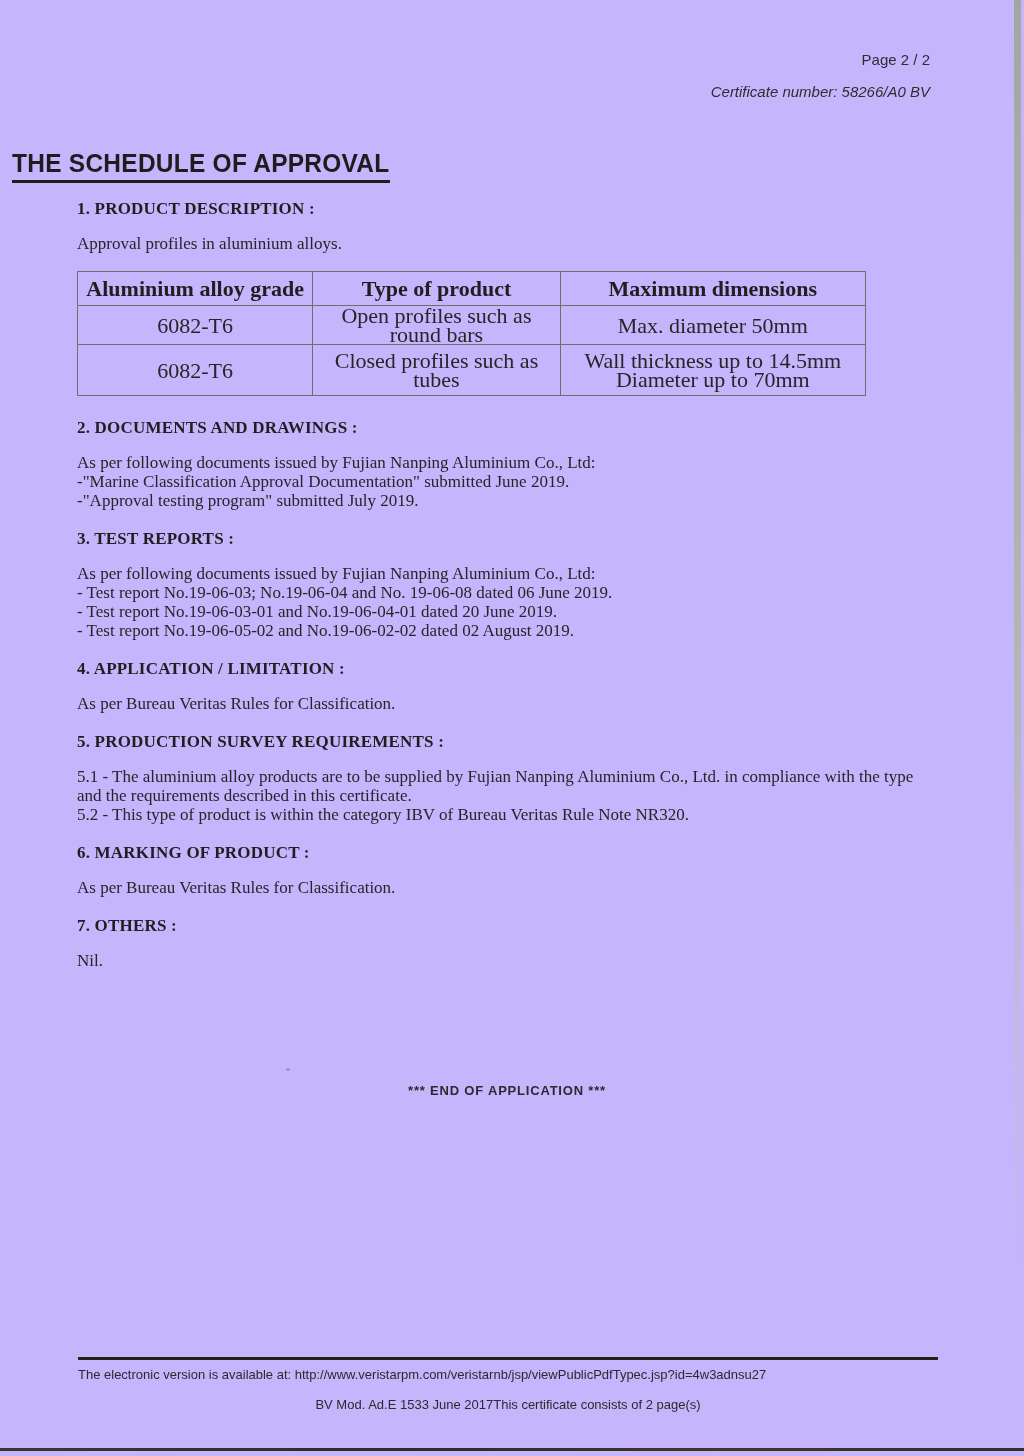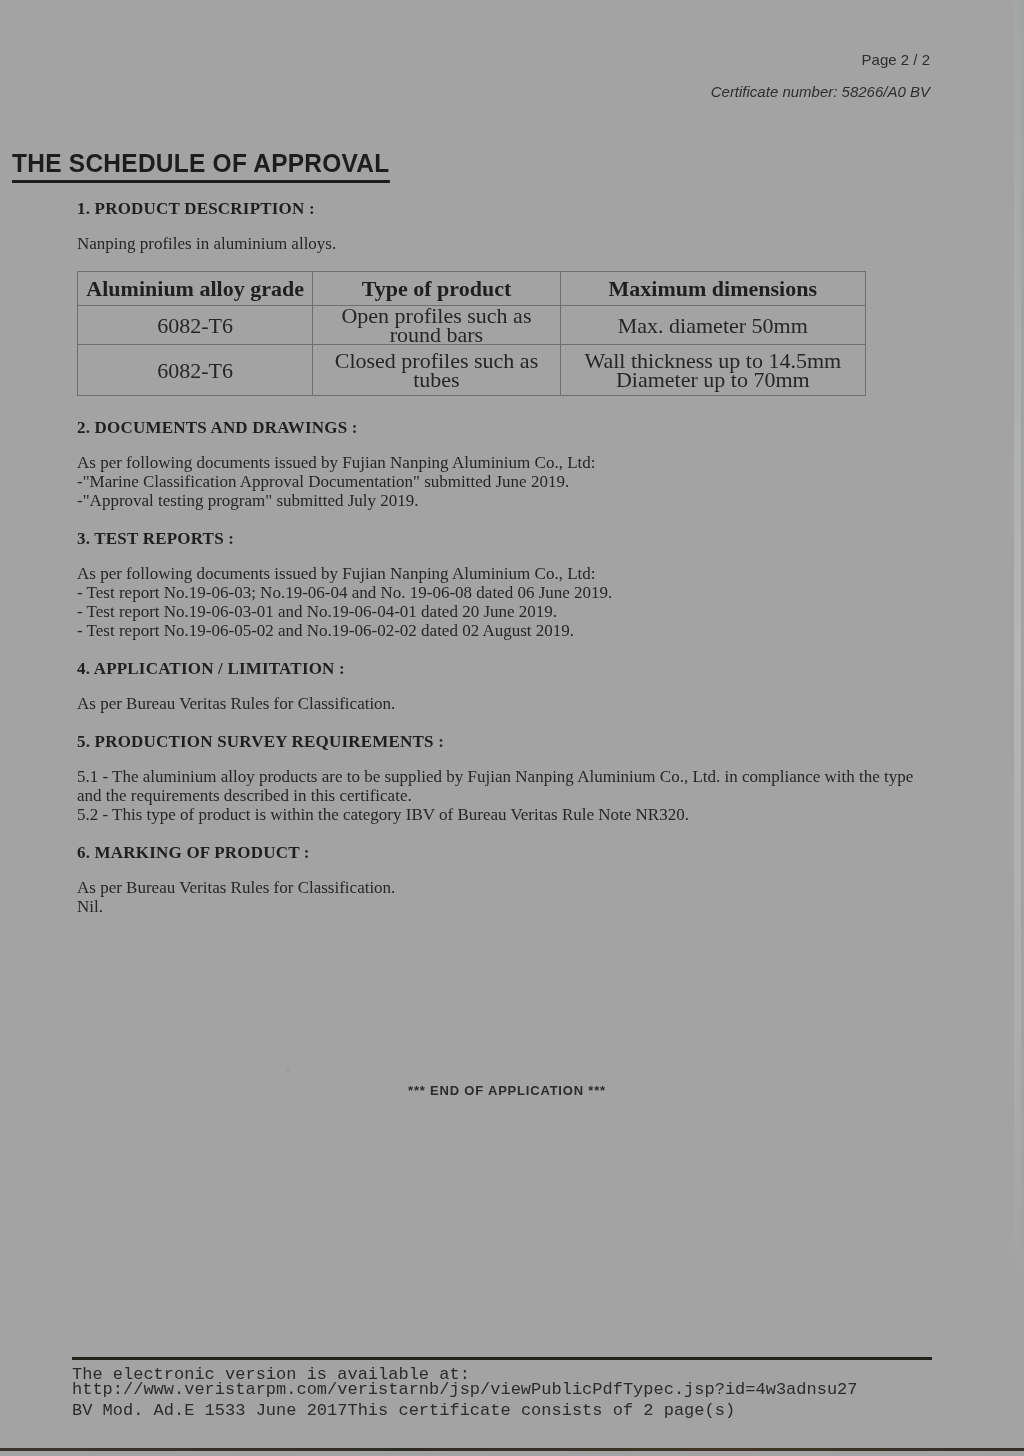--- a/index.html
+++ b/index.html
@@ -4,21 +4,21 @@
 <style>
   html,body { margin:0; padding:0; }
   body {
     width:1024px; height:1456px;
     background:#ffffff;
     font-family:"Liberation Serif", serif;
     color:#262626;
     position:relative;
     overflow:hidden;
   }
-  .page { position:absolute; inset:0; background:#a3a3a3; }
+  .page { position:absolute; inset:0; background:#c4b5fd; }
 
   
   .edge-strip {
     position:absolute; top:0; left:1014px; width:7px; height:1456px;
     background:linear-gradient(to bottom, #a3a7a4 0%, #b3b6b3 45%, rgba(190,193,190,0.35) 70%, rgba(200,200,200,0) 88%);
   }
   .bottom-scan-line {
     position:absolute; left:0; bottom:5px; width:1024px; height:3px;
     background:linear-gradient(to right, #3a362c, #2e2b24 40%, #413528 70%, #332e26);
   }
@@ -85,26 +85,26 @@
 
   
   .end-marker {
     position:absolute; top:1083px; left:77px; width:860px; text-align:center;
     font-family:"Liberation Sans", sans-serif; font-weight:bold;
     font-size:13px; letter-spacing:0.8px; color:#2b2b2b;
   }
 
   
   .footer {
-    position:absolute; top:1357px; left:72px; width:860px;
-    font-family:Liberation Mono, monospace; font-size:17px; color:#2b2b2b;
+    position:absolute; top:1357px; left:78px; width:860px;
+    font-family:Liberation Sans, sans-serif; font-size:13px; color:#2b2b2b;
     line-height:15px;
   }
   .footer-rule { border-top:3px solid #23211c; margin-bottom:7px; }
-  .footer-row2 { display:flex; justify-content:flex-start; margin-top:6px; }
+  .footer-row2 { display:flex; justify-content:center; margin-top:15px; }
 </style>
 </head>
 <body>
 
 <div class="page">
 
   <div class="edge-strip"></div>
   <div class="bottom-scan-line"></div>
   <div class="stray-dot"></div>
 
@@ -113,21 +113,21 @@
     <div class="cert">Certificate number: 58266/A0 BV</div>
   </div>
 
   <div class="title-wrap">
     <span class="doc-title">THE SCHEDULE OF APPROVAL</span>
   </div>
 
   <div class="content">
 
     <div class="h first">1. PRODUCT DESCRIPTION :</div>
-    <div class="para line">Nanping profiles in aluminium alloys.</div>
+    <div class="para line">Approval profiles in aluminium alloys.</div>
 
     <table class="approval">
       <colgroup>
           <col class="col1">
           <col class="col2">
           <col class="col3">
         </colgroup>
       <tbody>
           <tr class="hdr">
         <th>Aluminium alloy grade</th>
@@ -171,20 +171,21 @@
 
     <div class="h">5. PRODUCTION SURVEY REQUIREMENTS :</div>
     <div class="para">
       <div class="line">5.1 - The aluminium alloy products are to be supplied by Fujian Nanping Aluminium Co., Ltd. in compliance with the type and the requirements described in this certificate.</div>
       <div class="line">5.2 - This type of product is within the category IBV of Bureau Veritas Rule Note NR320.</div>
     </div>
 
     <div class="h">6. MARKING OF PRODUCT :</div>
     <div class="para line">As per Bureau Veritas Rules for Classification.</div>
 
+    <div class="h">7. OTHERS :</div>
     <div class="para line">Nil.</div>
 
   </div>
 
   <div class="end-marker">*** END OF APPLICATION ***</div>
 
   <div class="footer">
     <div class="footer-rule"></div>
     <div>The electronic version is available at: http://www.veristarpm.com/veristarnb/jsp/viewPublicPdfTypec.jsp?id=4w3adnsu27</div>
     <div class="footer-row2">

